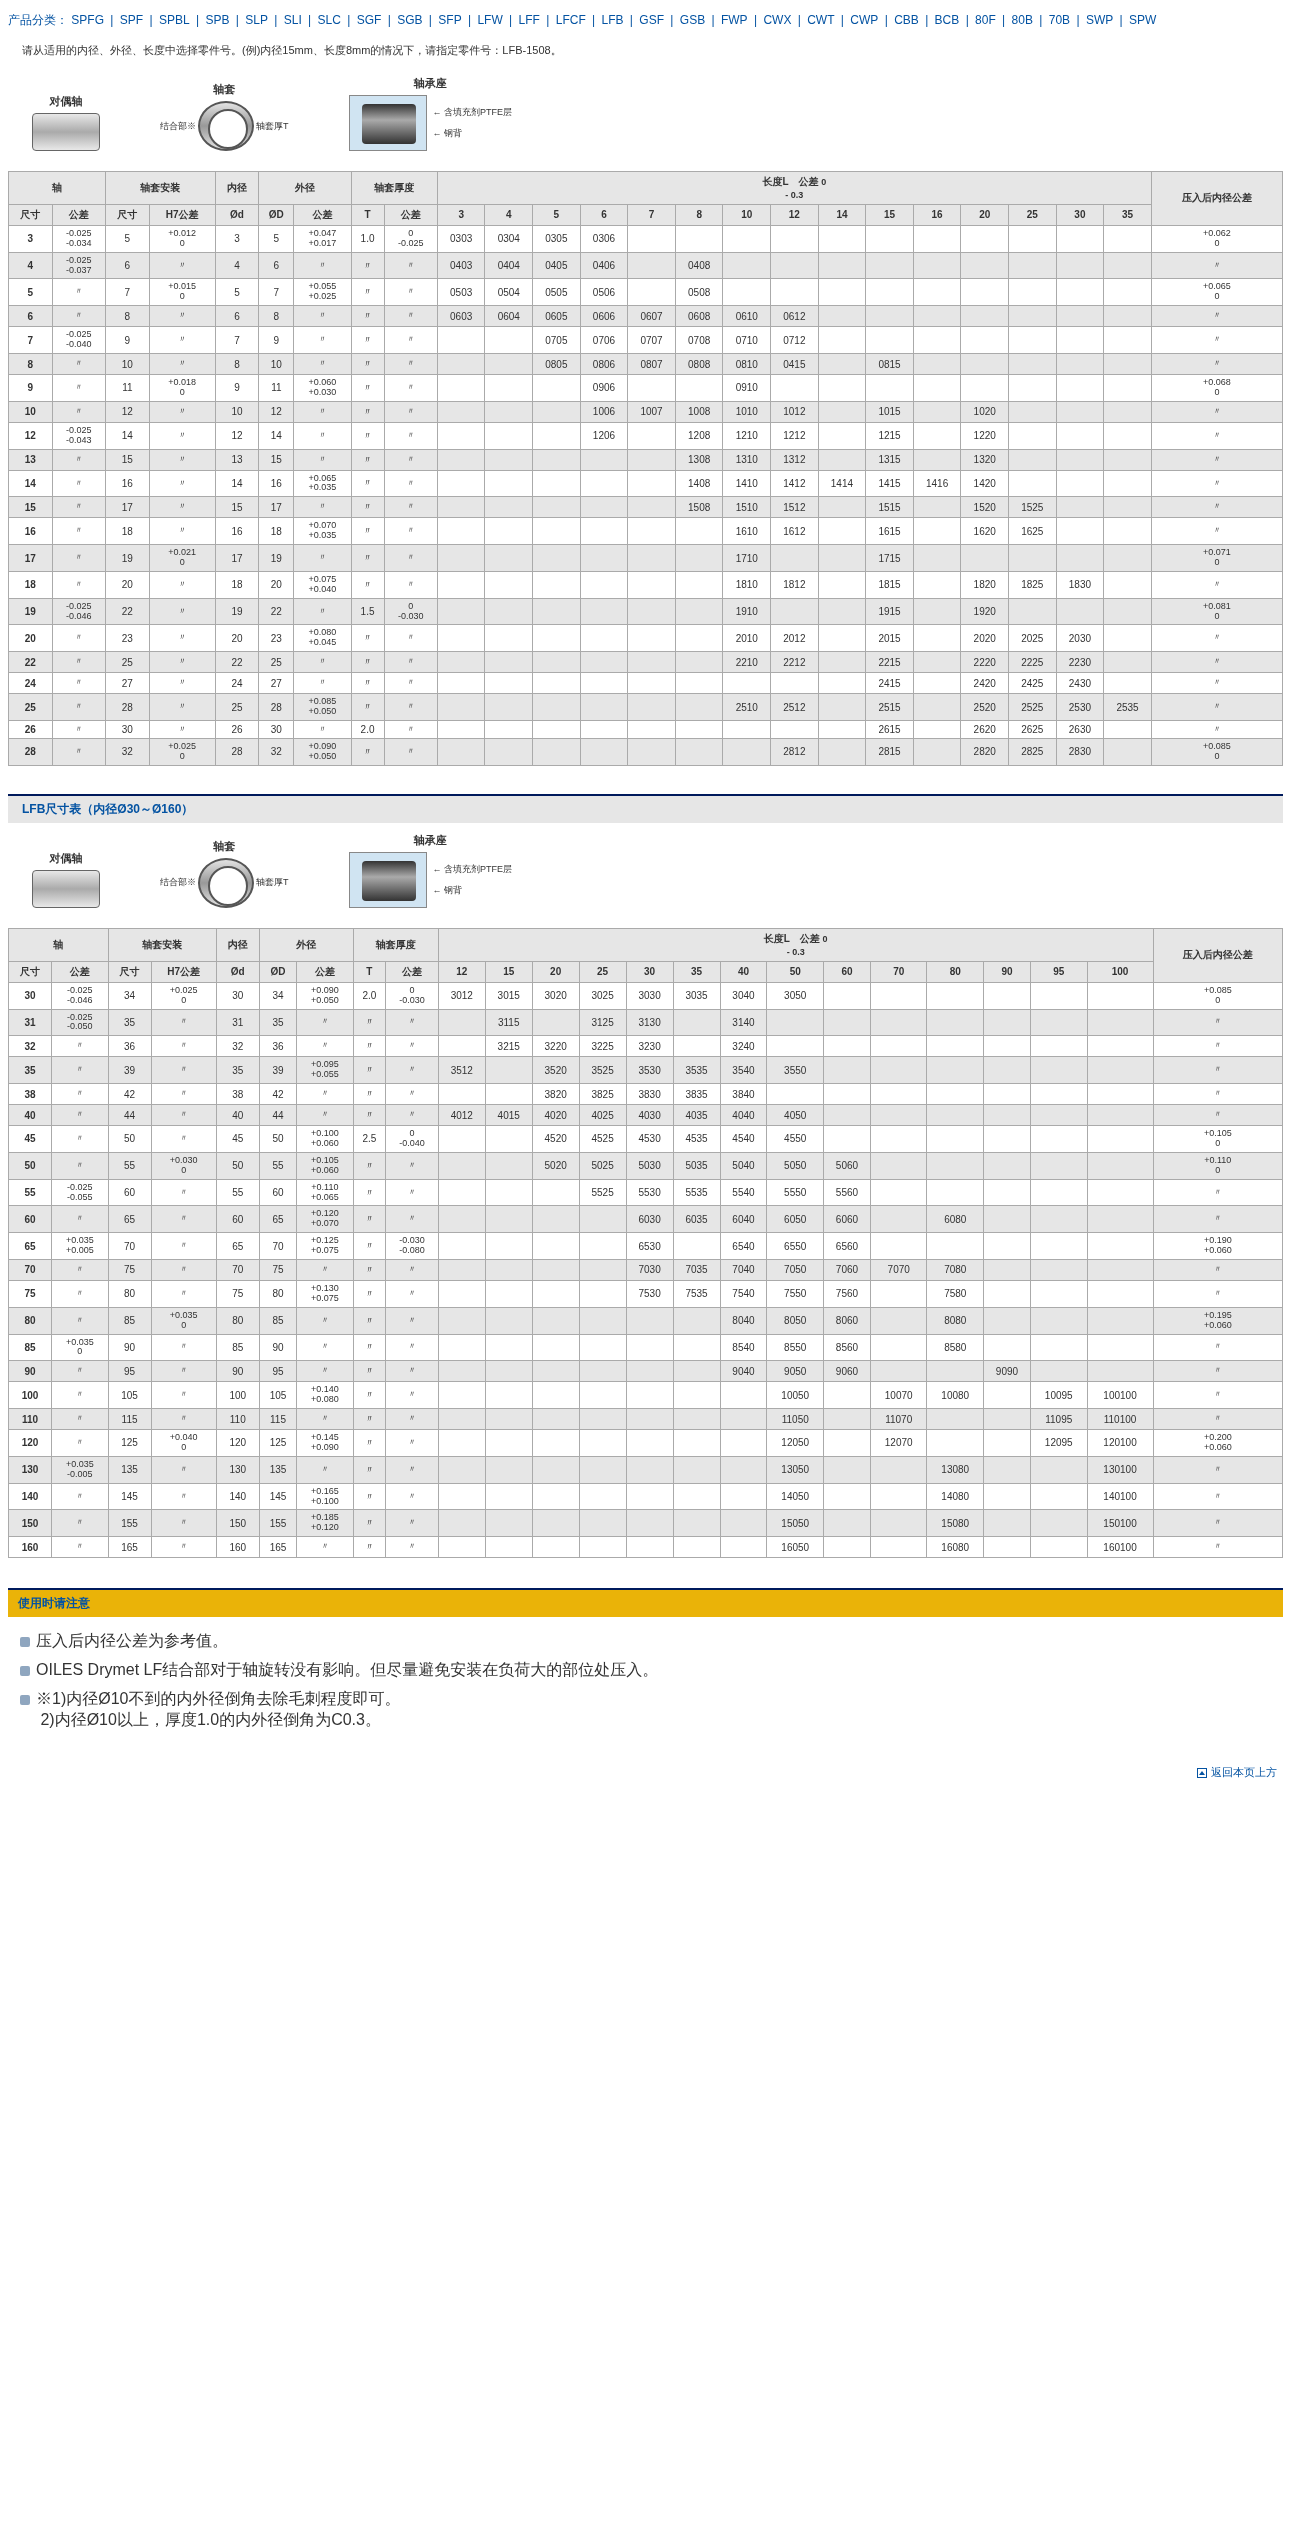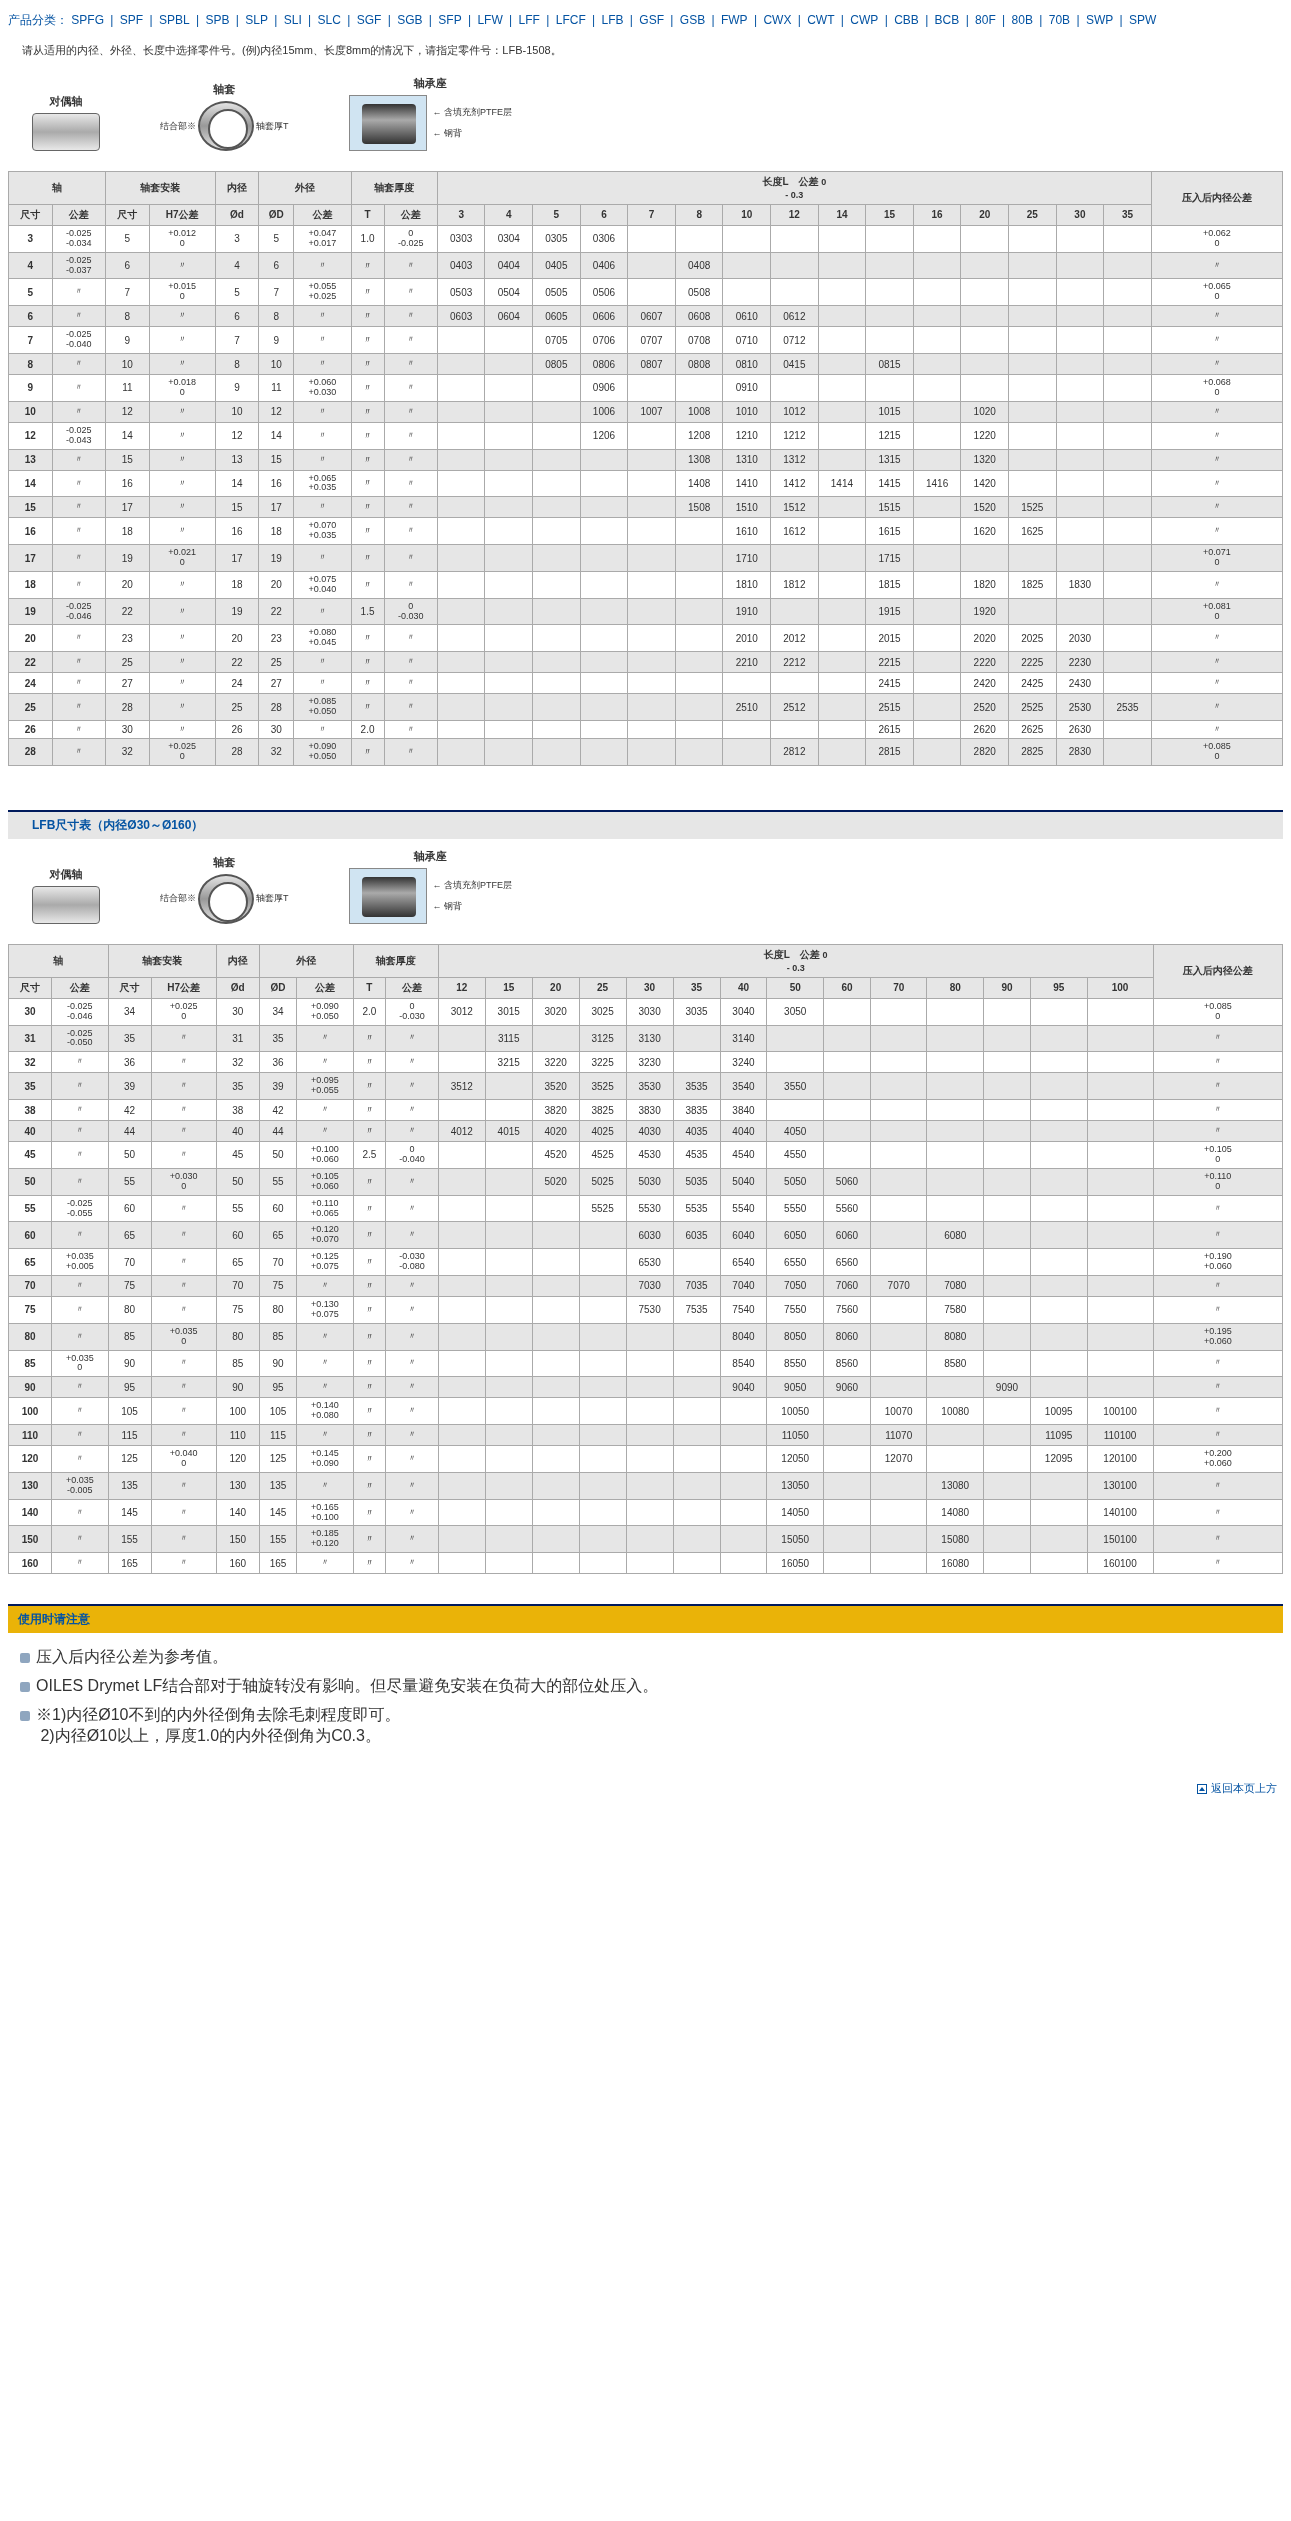--- a/index.html
+++ b/index.html
@@ -10,21 +10,21 @@
 .note{color:#333;margin:6px 0 18px 14px;font-size:11px}
 .diagrams{display:flex;gap:60px;margin:8px 0 14px 24px;align-items:flex-end}
 .diagram{text-align:center}
 .diagram-label{font-weight:bold;font-size:11px;margin-bottom:4px}
 .shaft{width:68px;height:38px;background:linear-gradient(180deg,#e8e8e8,#aaa 50%,#e8e8e8);border:1px solid #666;border-radius:4px;position:relative}
 .bushing{width:56px;height:50px;background:linear-gradient(180deg,#e2e2e2,#999 50%,#e2e2e2);border:2px solid #555;border-radius:28px/25px;position:relative}
 .bushing::after{content:"";position:absolute;left:8px;top:6px;width:36px;height:36px;border-radius:50%;background:#fff;border:2px solid #555}
 .housing{width:78px;height:56px;background:#d0e4f2;border:1px solid #888;position:relative}
 .housing-b{position:absolute;left:12px;top:8px;width:54px;height:40px;background:linear-gradient(180deg,#333,#aaa 40%,#333);border-radius:4px}
 .dim-label{font-size:9px;color:#333}
-.section-title{background:#e6e6e6;color:#0453a2;font-weight:bold;padding:5px 24px;font-size:12px;margin:20px 0 10px 0;border-top:2px solid #001a5c}
+.section-title{background:#e6e6e6;color:#0453a2;font-weight:bold;padding:5px 14px;font-size:12px;margin:4px 0 10px 0;border-top:2px solid #001a5c}
 table.spec{border-collapse:collapse;width:100%;font-size:10px;margin:6px 0 24px 0}
 table.spec th,table.spec td{border:1px solid #aaa;padding:3px 2px;text-align:center;white-space:nowrap}
 table.spec th{background:#e6e6e6;font-weight:bold}
 table.spec td.h{background:#e6e6e6;font-weight:bold}
 table.spec tr.even td{background:#fff}
 table.spec tr.odd td{background:#e6e6e6}
 .tol{font-size:9px;line-height:1.1}
 .use-title{background:#eab308;color:#0453a2;font-weight:bold;padding:5px 10px;font-size:12px;border-top:2px solid #001a5c;margin-top:6px}
 .use-list{list-style:none;padding:10px 0 0 12px}
 .use-list li{padding:4px 0;font-size:16px;color:#333}

